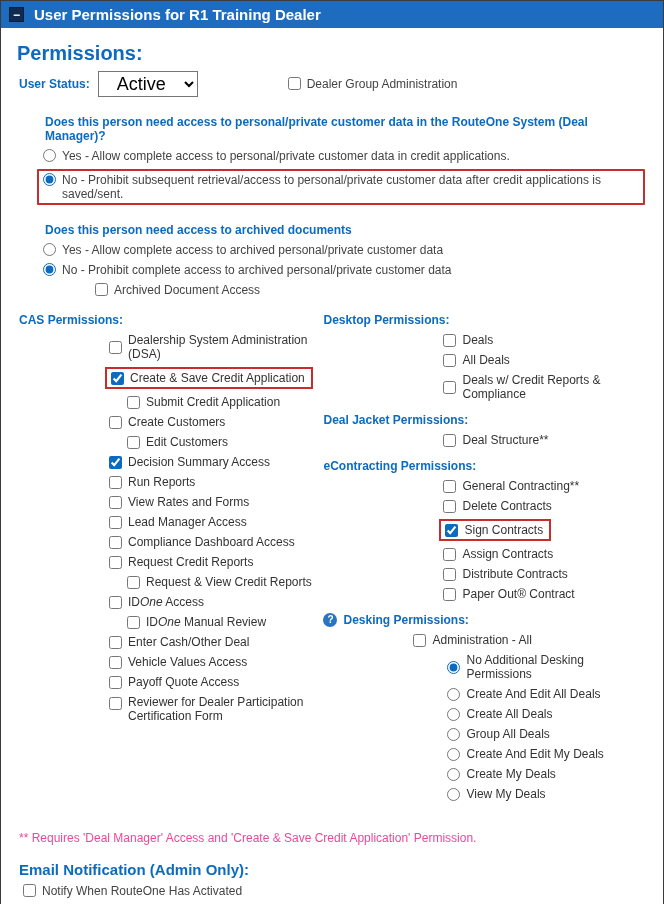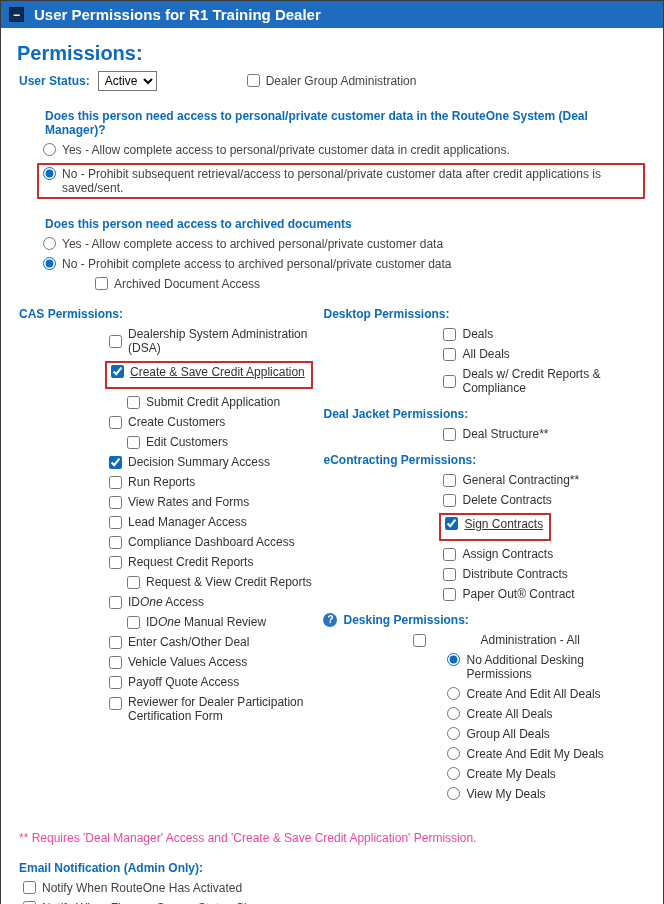--- a/index.html
+++ b/index.html
@@ -51,27 +51,27 @@
   }
   .sec-title{
     color:var(--blue);
     font-weight:bold;
     font-size:20px;
     margin:2px 0 6px -2px;
   }
   .sec-sub{
     color:var(--blue);
     font-weight:bold;
-    font-size:12px;
+    font-size:15px;
     margin:16px 0 6px 0;
   }
   .lbl{color:var(--blue);font-weight:bold;margin-right:8px;}
   select.user-status{
-    font-size:12px;
-    padding:1px 2px;
+    font-size:18px;
+    padding:1px 14px;
     border:1px solid #767676;
     background:#fff;
   }
   .top-row{display:flex;align-items:center;}
   .top-row .dga{margin-left:90px;display:flex;align-items:flex-start;color:#444;}
   input[type=checkbox],input[type=radio]{
     margin:0 6px 0 0;
     accent-color:var(--blue);
     width:13px;height:13px;
   }
@@ -103,44 +103,44 @@
     color:var(--blue);font-weight:bold;
     font-size:12px;
     margin:2px 0 6px 0;
   }
   .chk{
     display:flex;align-items:center;
     margin:6px 0 6px 90px;
     color:#333;
   }
   .chk.r{margin-left:120px;}
-  .chk.r2{margin-left:90px;gap:48px;}
+  .chk.r2{margin-left:90px;}
   .chk.indent{margin-left:108px;}
   .ital-one{font-style:italic;}
   .rad{
-    display:flex;
+    display:flex;align-items:center;
     margin:6px 0 6px 90px;color:#333;padding-left:34px;
   }
   .help-ico{
     display:inline-block;
     width:14px;height:14px;
     border-radius:50%;
     background:#2a75c0;
     color:#fff;font-size:10px;line-height:14px;text-align:center;
     font-weight:bold;margin-right:6px;
   }
   .footnote{
     margin:24px 0 12px 0;
     color:#ec4899;
   }
   
   .chk .hl-inner{
     border:2px solid var(--red);
-    padding:2px 6px 8px 4px;
-    display:inline-flex;align-items:flex-start;text-decoration:underline;
+    padding:2px 6px 2px 4px;
+    display:inline-flex;align-items:flex-end;
   }
   .chk.hlwrap{margin-left:86px;}
 </style>
 </head>
 <body>
 
 <div class="wrap">
   <div class="panel-hdr">
     <span class="collapse-btn">−</span>
     <span>User Permissions for R1 Training Dealer</span>

